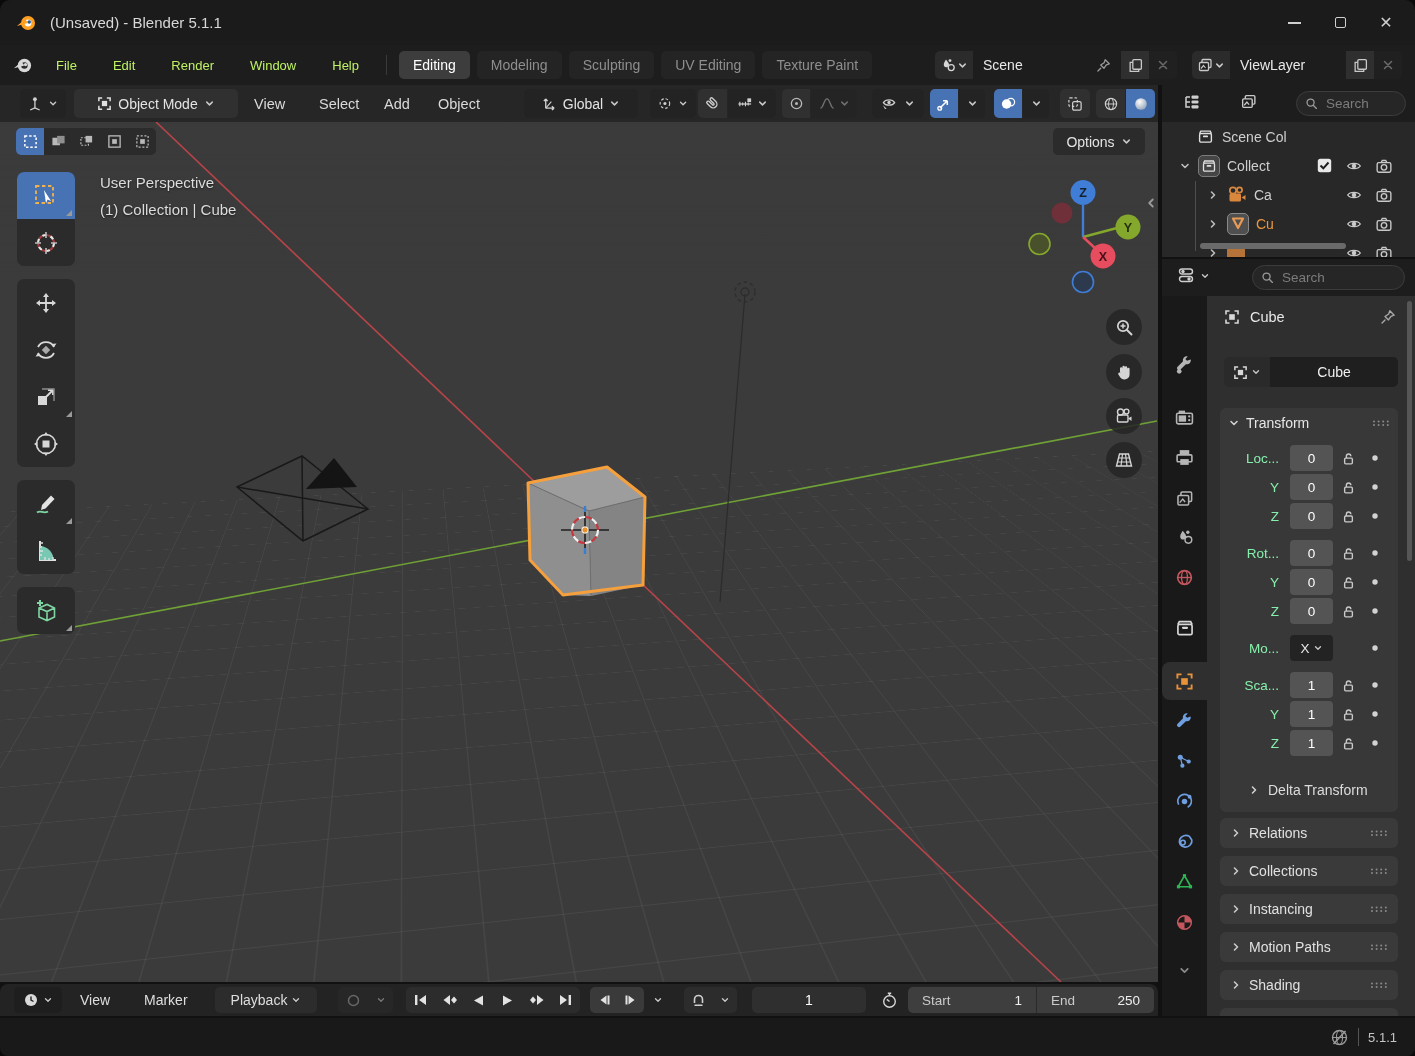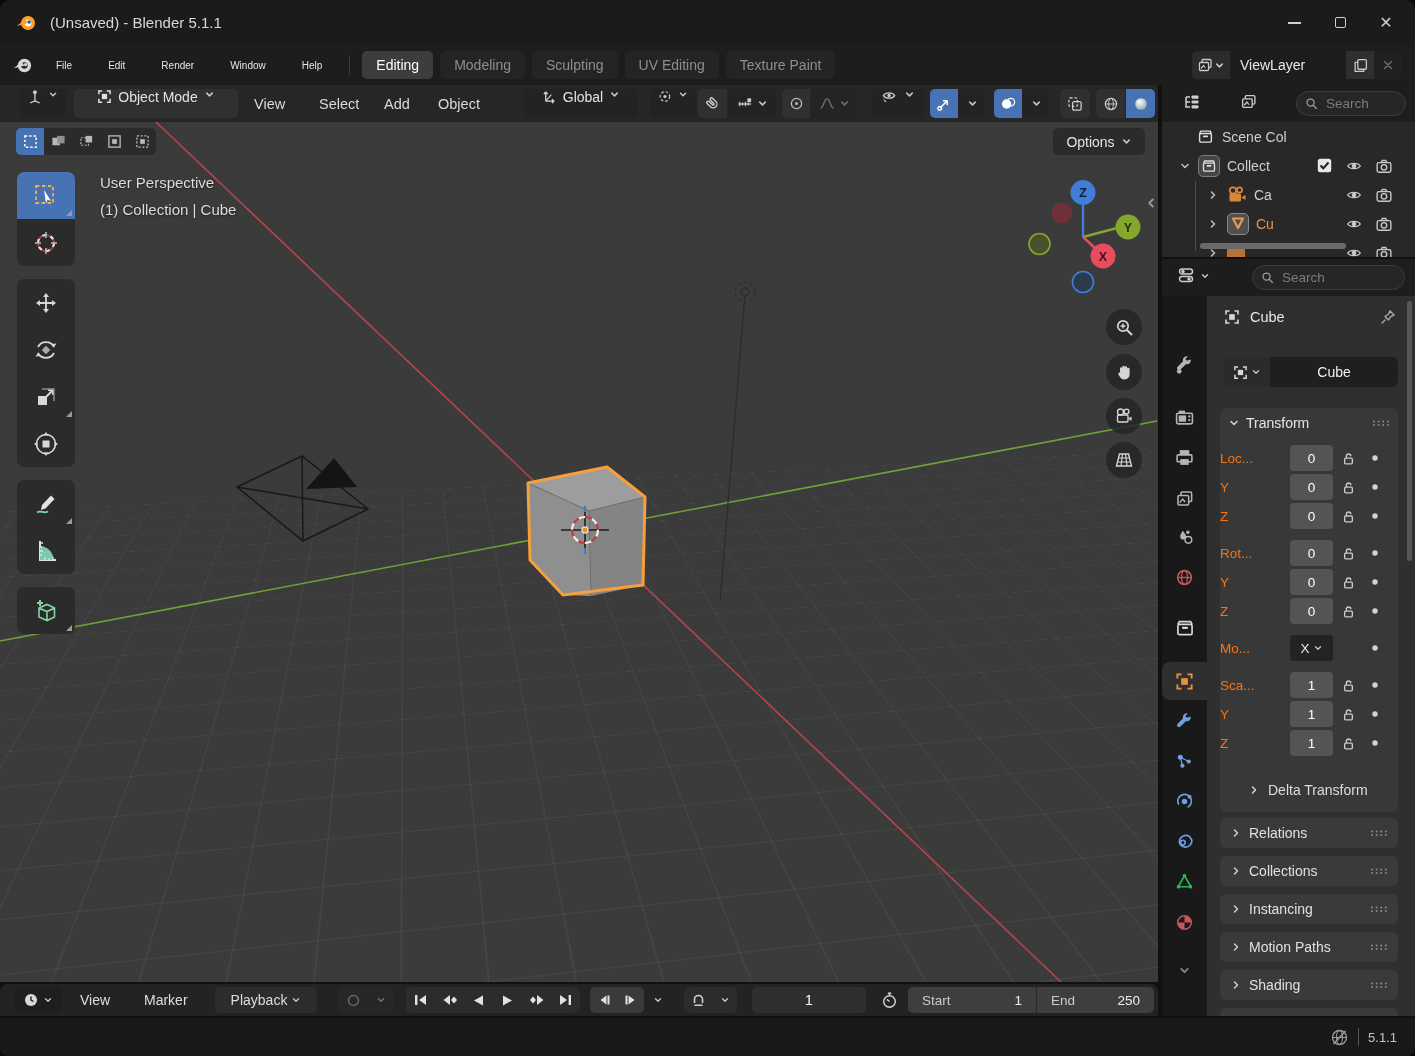--- a/index.html
+++ b/index.html
@@ -7,30 +7,30 @@
   .win{position:relative;width:1415px;height:1056px;background:#111;border-radius:10px 10px 8px 8px;overflow:hidden;}
   .abs{position:absolute;}
   .flex{display:flex;align-items:center;}
   .ed{position:absolute;overflow:hidden;}
   .ic{display:block;color:#c9c9c9;}
   
   .titlebar{left:0;top:0;width:1415px;height:45px;background:#1b1b1b;color:#d8d8d8;font-size:15px;justify-content:flex-end;}
   .winbtn{width:46px;height:32px;display:flex;align-items:center;justify-content:center;color:#cfcfcf;}
   
   .menubar{left:0;top:45px;width:1415px;height:40px;background:#1d1d1d;}
-  .menuitem{padding:4px 11px;color:#e5e5e5;font-size:10px;border-radius:4px;}
+  .menuitem{padding:4px 11px;color:#bef264;font-size:13px;border-radius:4px;}
   .wstab{height:28px;padding:0 14px;display:flex;align-items:center;border-radius:5px;font-size:14px;background:#242424;color:#8e8e8e;margin-right:7px;white-space:nowrap;}
   .wstab.active{background:#3d3d3d;color:#fff;}
   .selgroup{height:28px;display:flex;align-items:stretch;border-radius:5px;overflow:hidden;}
   .selgroup .icbtn{background:#2b2b2b;display:flex;align-items:center;padding:0 5px;gap:1px;}
   .selgroup .nameval{background:#1d1d1d;color:#e8e8e8;font-size:14px;display:flex;align-items:center;padding:0 10px;}
   .selgroup .side{background:#2f2f2f;display:flex;align-items:center;justify-content:center;width:28px;}
   
   .vheader{left:0;top:85px;width:1158px;height:37px;background:#262626;}
-  .pill{position:absolute;top:4px;height:29px;background:#303030;border-radius:5px;display:flex;justify-content:center;gap:6px;color:#e3e3e3;font-size:14px;padding:0 8px;}
+  .pill{position:absolute;top:4px;height:29px;background:#303030;border-radius:5px;display:flex;align-items:center;justify-content:center;gap:6px;color:#e3e3e3;font-size:14px;padding:0 8px;}
   .hmenu{position:absolute;top:4px;height:29px;display:flex;align-items:center;color:#dadada;font-size:14.5px;padding:0 6px;border-radius:4px;}
   .tgl{position:absolute;top:4px;height:29px;background:#303030;display:flex;align-items:center;justify-content:center;}
   .tgl.on{background:#4772b3;}
   .tgl.dim{opacity:.45;}
   
   .canvas{left:0;top:122px;width:1158px;height:860px;background:#3b3b3b;}
   .grid{position:absolute;left:-650px;top:-120px;width:2500px;height:1900px;background-image:linear-gradient(rgba(255,255,255,.06) 1px,transparent 1px),linear-gradient(90deg,rgba(255,255,255,.06) 1px,transparent 1px);background-size:62px 62px;transform:perspective(1050px) rotateX(58deg) rotateZ(-9deg);transform-origin:50% 38%;}
   .fade{position:absolute;left:0;top:0;width:100%;height:150px;background:linear-gradient(#3b3b3b,rgba(59,59,59,0));}
   .modegrp{position:absolute;left:16px;top:6px;height:27px;display:flex;background:#2b2b2b;border-radius:5px;overflow:hidden;}
   .modebtn{width:28px;height:27px;display:flex;align-items:center;justify-content:center;}
@@ -56,21 +56,21 @@
   .searchbox input::placeholder{color:#7c7c7c;}
   .orow{position:absolute;left:0;width:100%;height:29px;display:flex;align-items:center;color:#cfcfcf;font-size:14px;}
   
   .props{left:1162px;top:259px;width:253px;height:757px;background:#2f2f2f;}
   .tabstrip{position:absolute;left:0;top:37px;width:45px;height:720px;background:#191919;}
   .tab{position:absolute;left:0;width:45px;height:38px;display:flex;align-items:center;justify-content:center;}
   .tab.active{background:#2f2f2f;border-radius:8px 0 0 8px;}
   .tpanel{position:absolute;left:58px;width:178px;background:#383838;border-radius:6px;}
   .tpanelhdr{height:30px;display:flex;align-items:center;gap:6px;padding:0 8px;color:#e6e6e6;font-size:14px;}
   .trow{position:absolute;left:0;width:100%;height:28px;display:flex;align-items:center;}
-  .tlabel{width:70px;color:#f97316;font-size:13.5px;padding-right:24px;}
+  .tlabel{width:70px;text-align:right;color:#86efac;font-size:13.5px;padding-right:11px;}
   .tfield{width:43px;height:26px;background:#545454;border-radius:4px;display:flex;align-items:center;justify-content:center;color:#fff;font-size:13.5px;}
   .tdrop{width:43px;height:26px;background:#232323;border-radius:4px;display:flex;align-items:center;justify-content:center;gap:3px;color:#e8e8e8;font-size:13.5px;}
   .cpanel{position:absolute;left:58px;width:178px;height:30px;background:#3a3a3a;border-radius:6px;display:flex;align-items:center;gap:7px;padding:0 10px;color:#e0e0e0;font-size:14px;}
   .grip{margin-left:auto;color:#8a8a8a;}
   
   .statusbar{left:0;top:1018px;width:1415px;height:38px;background:#191919;}
 </style>
 </head>
 <body>
 
@@ -184,20 +184,48 @@
     <div class="menuitem" style="margin-left:14px">Edit</div>
     <div class="menuitem" style="margin-left:14px">Render</div>
     <div class="menuitem" style="margin-left:14px">Window</div>
     <div class="menuitem" style="margin-left:14px">Help</div>
     <div style="width:1px;height:20px;background:#3a3a3a;margin:0 12px 0 16px"></div>
     <div class="wstab active">Editing</div>
     <div class="wstab">Modeling</div>
     <div class="wstab">Sculpting</div>
     <div class="wstab">UV Editing</div>
     <div class="wstab">Texture Paint</div>
+    <div class="selgroup" style="position:absolute;left:935px;width:242px">
+      <div class="icbtn">
+        <svg width="16" height="16" viewBox="0 0 16 16">
+            <path d="M6 2.5 C3.5 6 3.2 8.2 4.6 9.8 A2.9 2.9 0 0 0 9 7.6 C9 5.8 7.4 4.6 6 2.5 Z" fill="#d5d5d5"></path>
+            <circle cx="11.2" cy="10.6" r="3" fill="none" stroke="#d5d5d5" stroke-width="1.3"></circle>
+            <circle cx="10" cy="3.6" r="1.4" fill="#d5d5d5"></circle>
+          </svg>
+        <svg class="ic" width="11" height="11">
+            <use href="#i-cd"></use>
+          </svg>
+      </div>
+      <div class="nameval" style="flex:1">
+          <span>Scene</span>
+        <svg class="ic" width="15" height="15" style="margin-left:auto;color:#9a9a9a">
+            <use href="#i-pin"></use>
+          </svg>
+      </div>
+      <div class="side">
+          <svg class="ic" width="15" height="15">
+            <use href="#i-copy"></use>
+          </svg>
+        </div>
+      <div class="side" style="background:#262626;opacity:.45">
+          <svg class="ic" width="12" height="12">
+            <use href="#i-x"></use>
+          </svg>
+        </div>
+    </div>
     <div class="selgroup" style="position:absolute;left:1192px;width:210px">
       <div class="icbtn">
         <svg class="ic" width="16" height="16">
             <use href="#i-photos"></use>
           </svg>
         <svg class="ic" width="11" height="11">
             <use href="#i-cd"></use>
           </svg>
       </div>
       <div class="nameval" style="flex:1">

